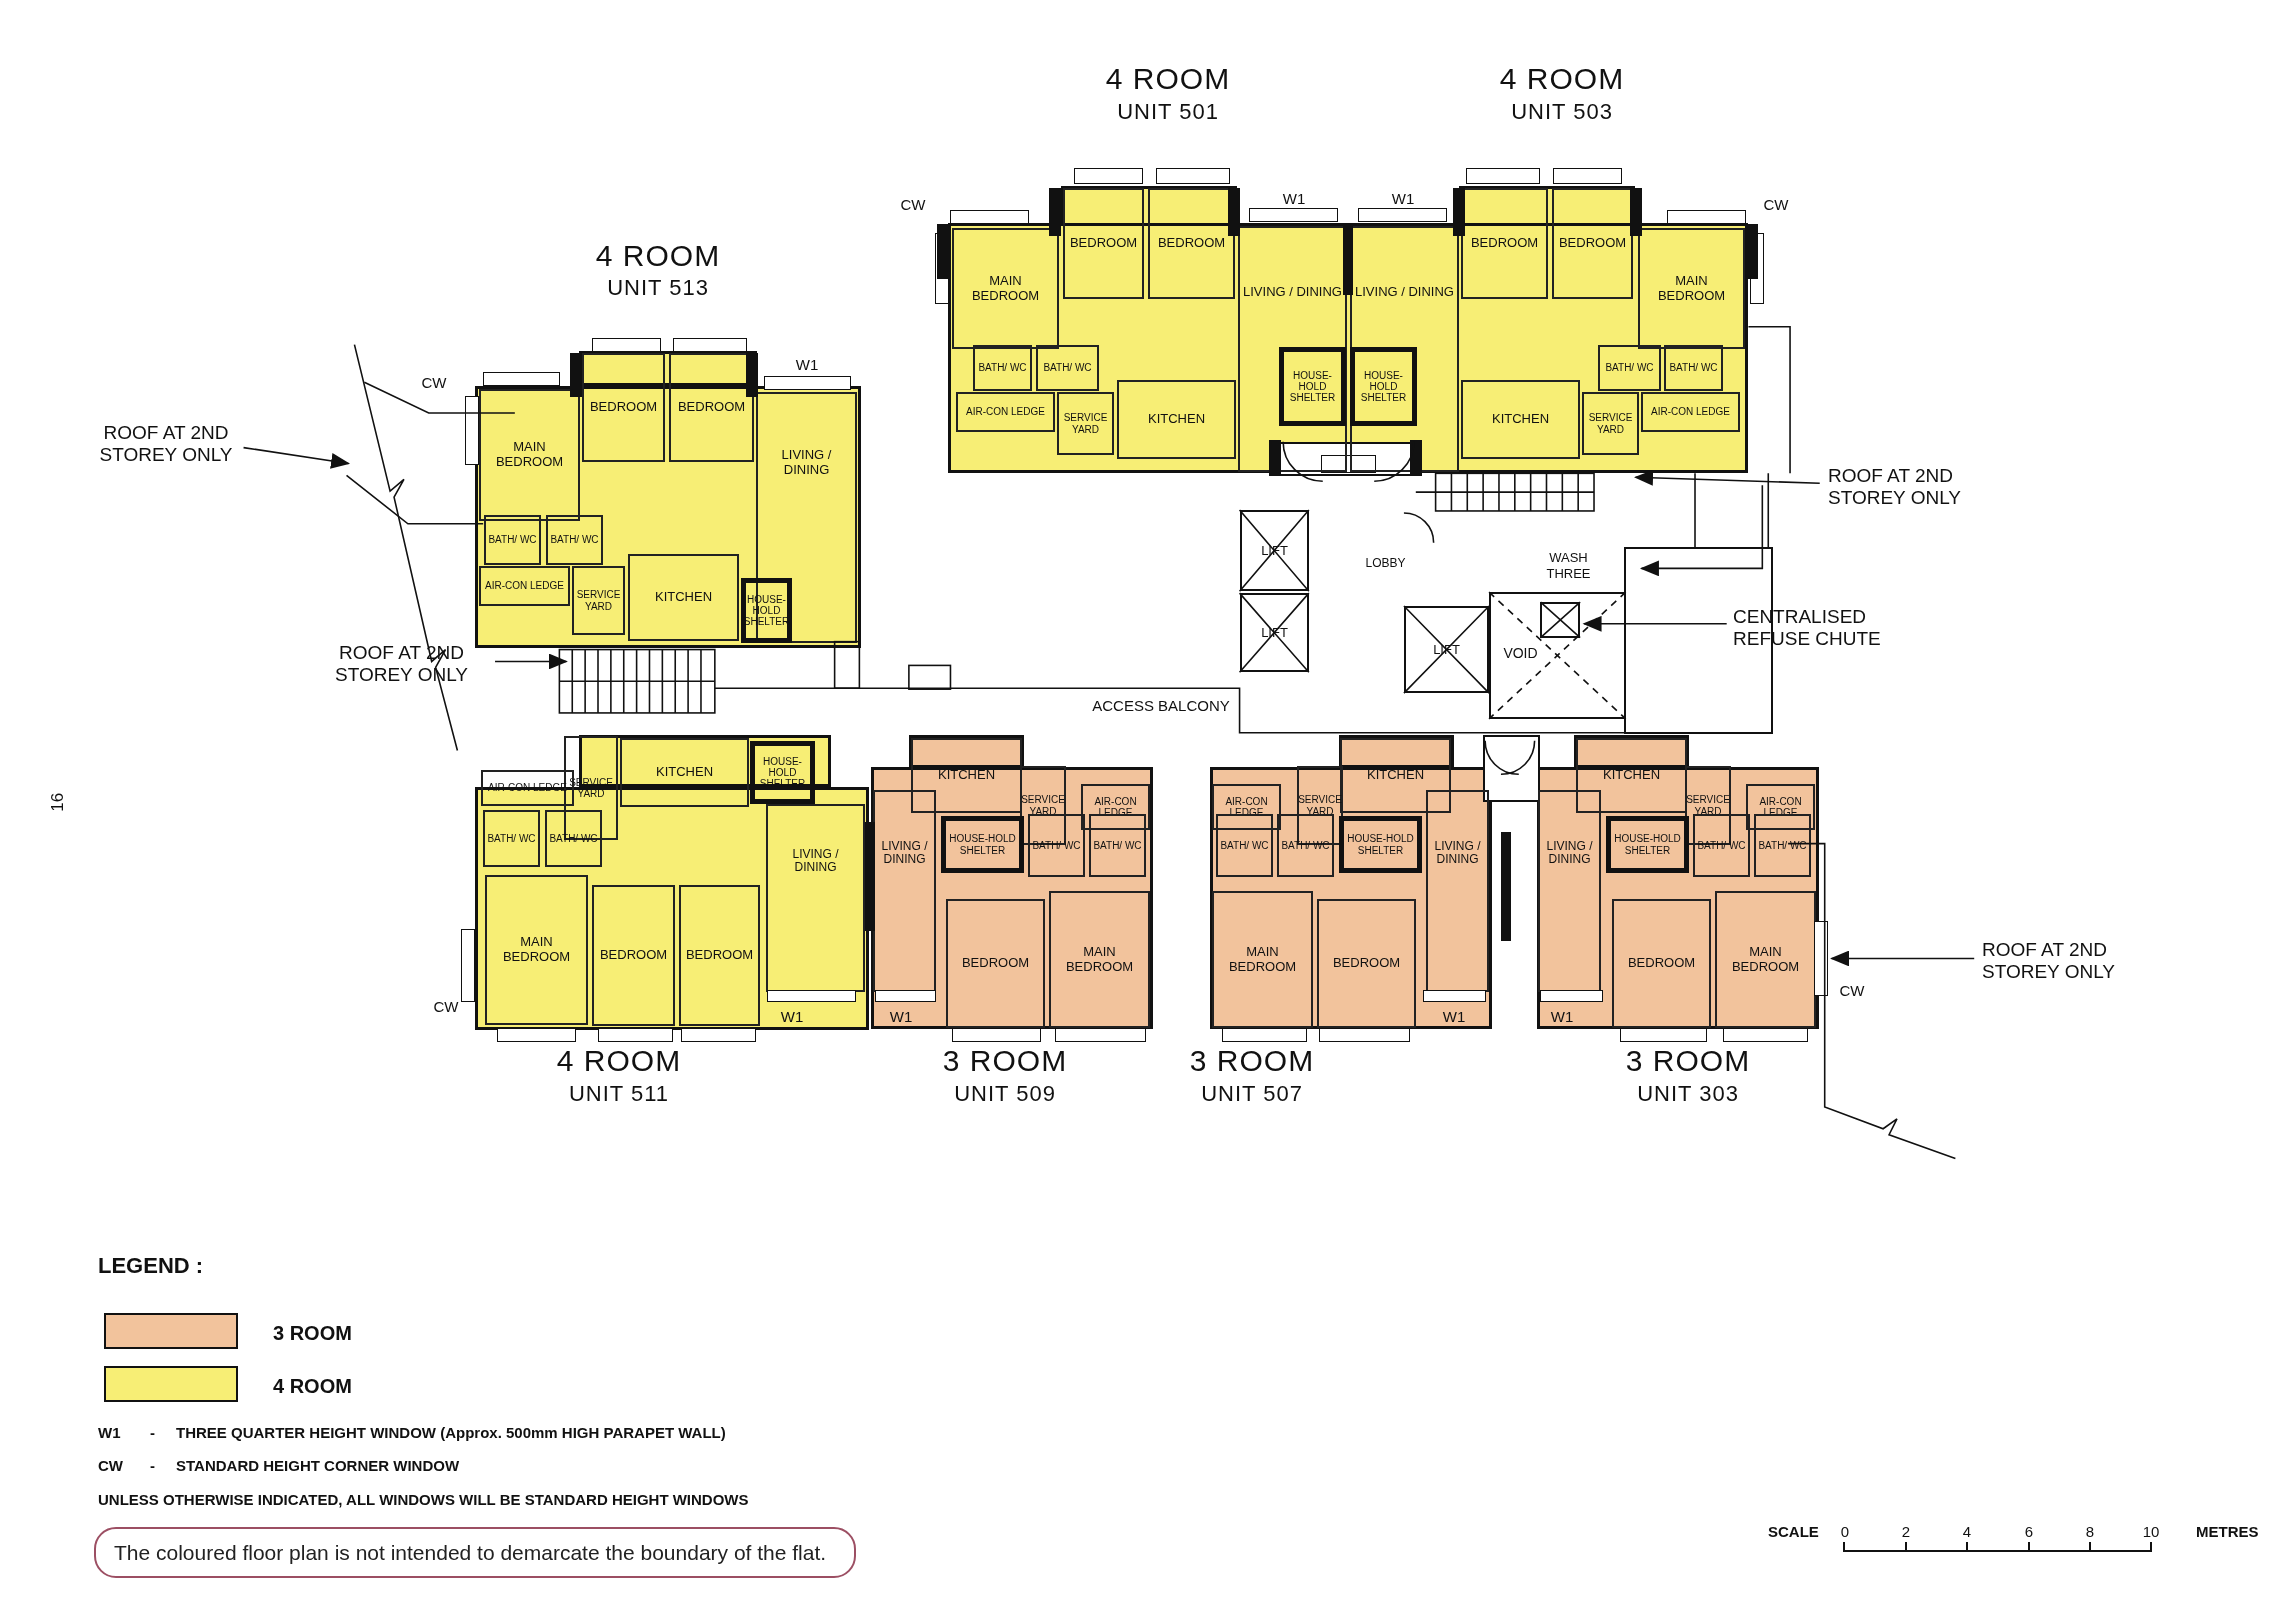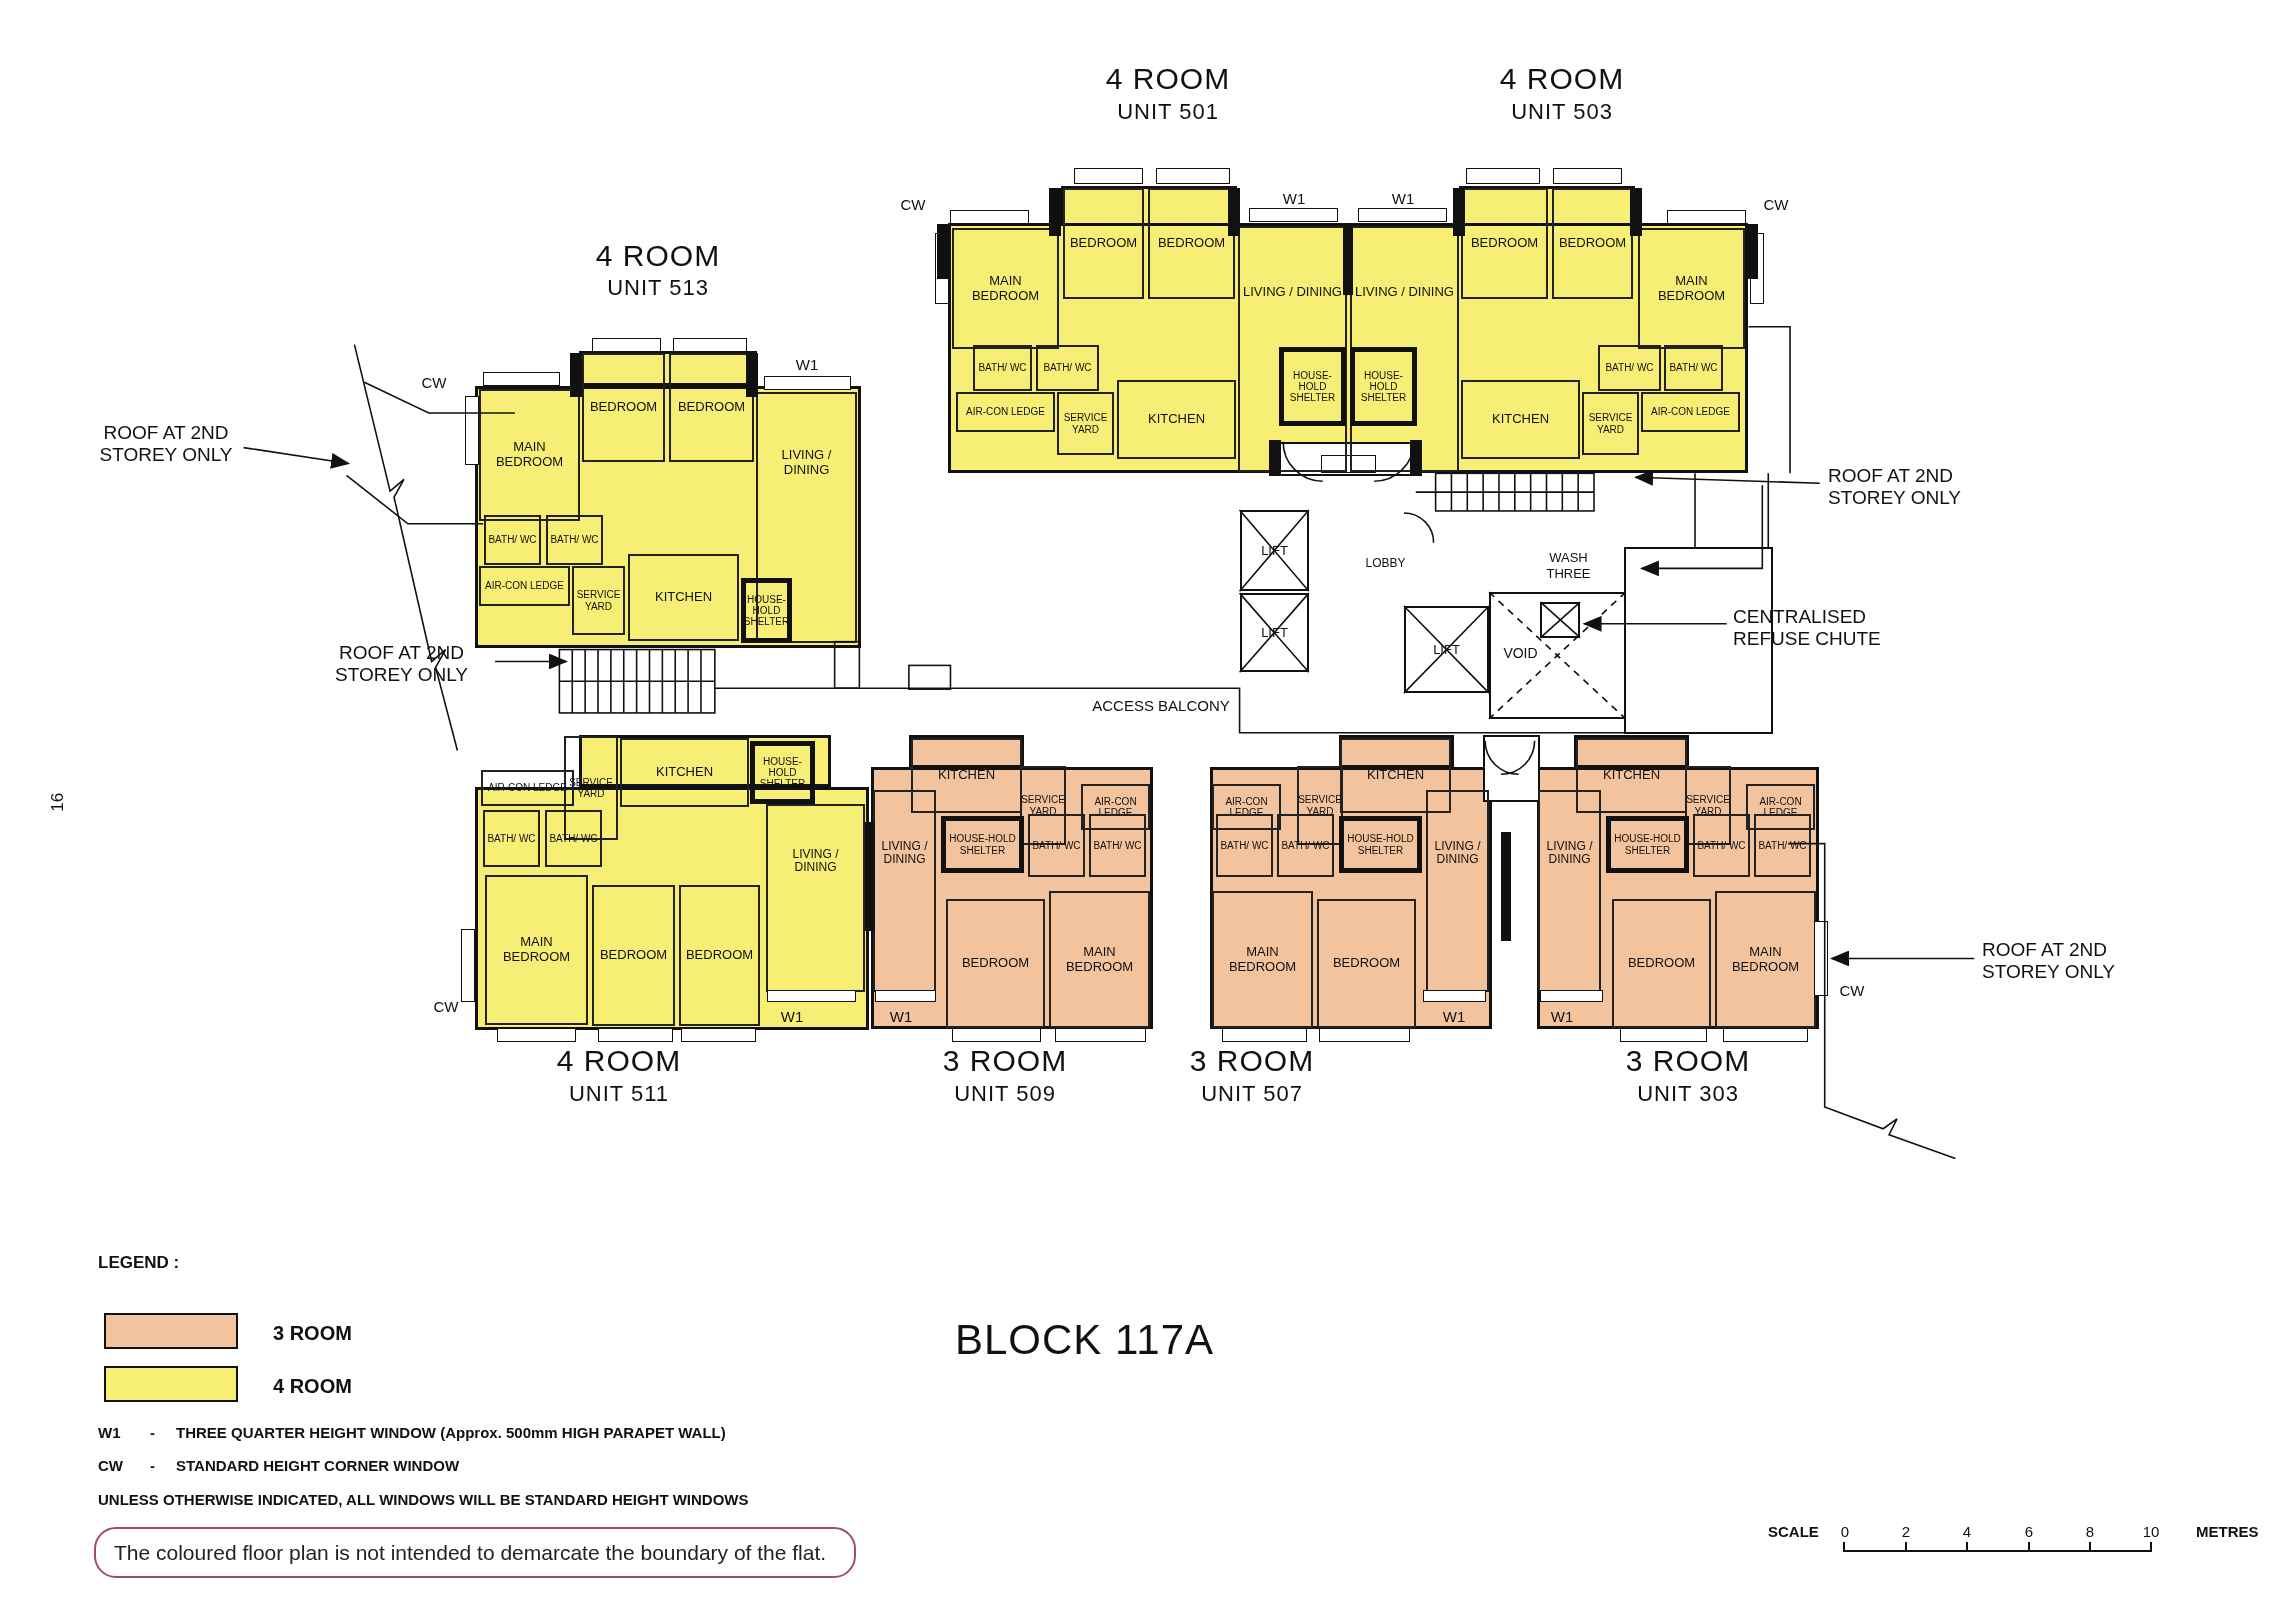--- a/index.html
+++ b/index.html
@@ -17,21 +17,21 @@
   .seg{background:#111;}
   .lbl{color:#111;text-align:center;line-height:1.2;}
   .left{text-align:left;}
   .utype{font-size:30px;letter-spacing:1px;text-align:center;white-space:pre;}
   .unum{font-size:22px;letter-spacing:1px;text-align:center;white-space:pre;}
   .ann{font-size:19px;line-height:1.18;}
   .code{font-size:15px;}
   .small-b{font-size:15px;font-weight:bold;}
   .rot{transform:rotate(-90deg);transform-origin:center;}
   .title{font-size:42px;letter-spacing:1px;white-space:pre;}
-  .legend-h{font-size:17px;font-weight:bold;}
+  .legend-h{font-size:22px;font-weight:bold;}
   .leg-label{font-size:20px;font-weight:bold;}
   .note-box{border:2px solid #9c4f63;border-radius:22px;display:flex;align-items:center;
             padding:0 18px;font-size:21px;color:#222;}
   svg{display:block;}
 </style>
 </head>
 <body>
 
 <div id="canvas">
 
@@ -283,21 +283,20 @@
   <div class="abs lbl small-b left" style="left:176px;top:1424px;width:554px">THREE QUARTER HEIGHT WINDOW (Approx. 500mm HIGH PARAPET WALL)</div>
   <div class="abs lbl small-b left" style="left:98px;top:1457px;width:40px">CW</div>
   <div class="abs lbl small-b left" style="left:150px;top:1457px;width:14px">-</div>
   <div class="abs lbl small-b left" style="left:176px;top:1457px;width:554px">STANDARD HEIGHT CORNER WINDOW</div>
   <div class="abs lbl small-b left" style="left:98px;top:1491px;width:693px">UNLESS OTHERWISE INDICATED, ALL WINDOWS WILL BE STANDARD HEIGHT WINDOWS</div>
 
   <div class="abs note-box" style="left:94px;top:1527px;width:762px;height:51px">
     <span>The coloured floor plan is not intended to demarcate the boundary of the flat.</span>
   </div>
 
-  <div class="abs lbl title left" style="left:955px;top:1315px;width:891px">BLOCK 117A</div>
 
   <div class="abs lbl small-b left" style="left:1768px;top:1523px;width:69px">SCALE</div>
   <div class="abs lbl code" style="left:1835px;top:1523px;width:20px">0</div>
   <div class="abs lbl code" style="left:1896px;top:1523px;width:20px">2</div>
   <div class="abs lbl code" style="left:1957px;top:1523px;width:20px">4</div>
   <div class="abs lbl code" style="left:2019px;top:1523px;width:20px">6</div>
   <div class="abs lbl code" style="left:2080px;top:1523px;width:20px">8</div>
   <div class="abs lbl code" style="left:2138px;top:1523px;width:26px">10</div>
   <div class="abs lbl small-b left" style="left:2196px;top:1523px;width:89px">METRES</div>
   <div class="abs seg" style="left:1843px;top:1550px;width:307px;height:2px"></div>

